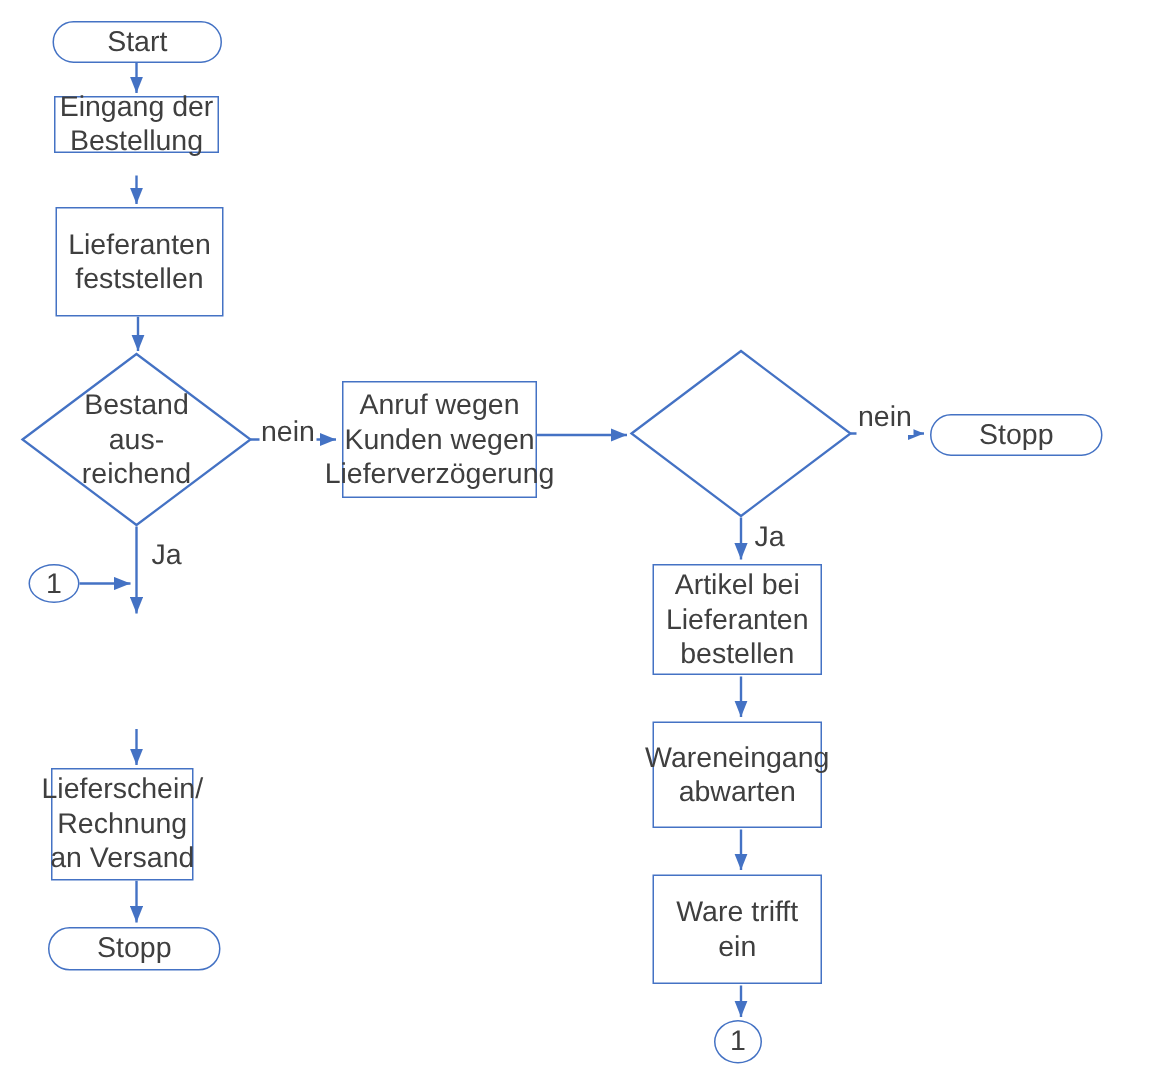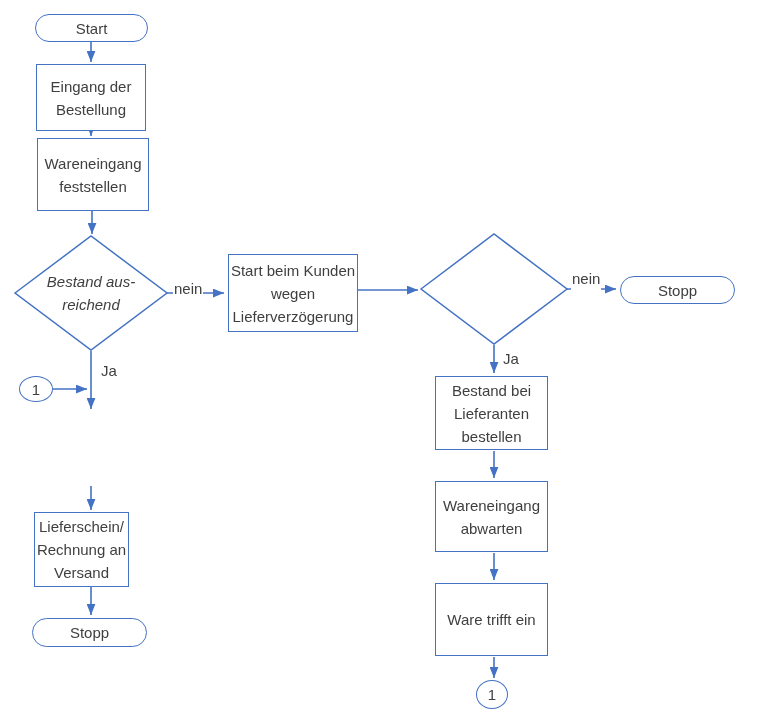--- a/index.html
+++ b/index.html
@@ -4,39 +4,38 @@
 <style>
   :root{
     --stroke:#4472C4;
     --text:#3F3F3F;
     --bg:#FFFFFF;
   }
   html,body{margin:0;padding:0;background:var(--bg);}
   .canvas{
     position:relative;width:771px;height:716px;background:var(--bg);
     font-family:"Liberation Sans","DejaVu Sans",sans-serif;
-    color:var(--text);font-size:15px;line-height:23px;overflow:hidden;
+    color:var(--text);font-size:19px;line-height:23px;overflow:hidden;
   }
   svg.wires{position:absolute;left:0;top:0;z-index:1;}
   svg.wires line{stroke:var(--stroke);stroke-width:1.6;}
   svg.wires .diamond{fill:var(--bg);stroke:var(--stroke);stroke-width:1.5;}
   svg.wires marker path{fill:var(--stroke);}
   .node{
     position:absolute;z-index:2;background:var(--bg);
     border:1.5px solid var(--stroke);
     display:flex;align-items:center;justify-content:center;
     text-align:center;box-sizing:border-box;
   }
   .process{border-radius:0;}
   .terminator{border-radius:15px;}
   .connector{border-radius:50%;}
   .diamond-label{
     position:absolute;z-index:2;display:flex;align-items:center;justify-content:flex-start;
     text-align:center;
-    font-style:italic;
   }
   .edge-label{position:absolute;z-index:2;background:var(--bg);padding:0 1px;}
 </style>
 </head>
 <body>
 
 <div class="canvas">
 
   <svg class="wires" width="771" height="716">
     <defs>
@@ -62,43 +61,43 @@
     <line x1="494" y1="657" x2="494" y2="678" marker-end="url(#arr)"></line>
     <line x1="91" y1="645" x2="91" y2="645"></line>
     <line x1="91" y1="587" x2="91" y2="615" marker-end="url(#arr)"></line>
     <line x1="91" y1="486" x2="91" y2="510" marker-end="url(#arr)"></line>
   </svg>
 
   <div class="node terminator" style="left:35px;top:14px;width:113px;height:28px">
     <span>Start</span>
   </div>
 
-  <div class="node process" style="left:36px;top:64px;width:110px;height:67px">
+  <div class="node process" style="left:36px;top:64px;width:110px;height:38px">
     <span>Eingang der Bestellung</span>
   </div>
 
   <div class="node process" style="left:37px;top:138px;width:112px;height:73px">
-    <span>Wareneingang feststellen</span>
+    <span>Lieferanten feststellen</span>
   </div>
 
   <div class="diamond-label" style="left:46px;top:257px;width:90px;height:72px">
     <span>Bestand aus- reichend</span>
   </div>
 
   <div class="node process" style="left:228px;top:254px;width:130px;height:78px">
-    <span>Start beim Kunden wegen Lieferverzögerung</span>
+    <span>Anruf wegen Kunden wegen Lieferverzögerung</span>
   </div>
 
 
   <div class="node terminator" style="left:620px;top:276px;width:115px;height:28px">
     <span>Stopp</span>
   </div>
 
   <div class="node process" style="left:435px;top:376px;width:113px;height:74px">
-    <span>Bestand bei Lieferanten bestellen</span>
+    <span>Artikel bei Lieferanten bestellen</span>
   </div>
 
   <div class="node process" style="left:435px;top:481px;width:113px;height:71px">
     <span>Wareneingang abwarten</span>
   </div>
 
   <div class="node process" style="left:435px;top:583px;width:113px;height:73px">
     <span>Ware trifft ein</span>
   </div>
 

